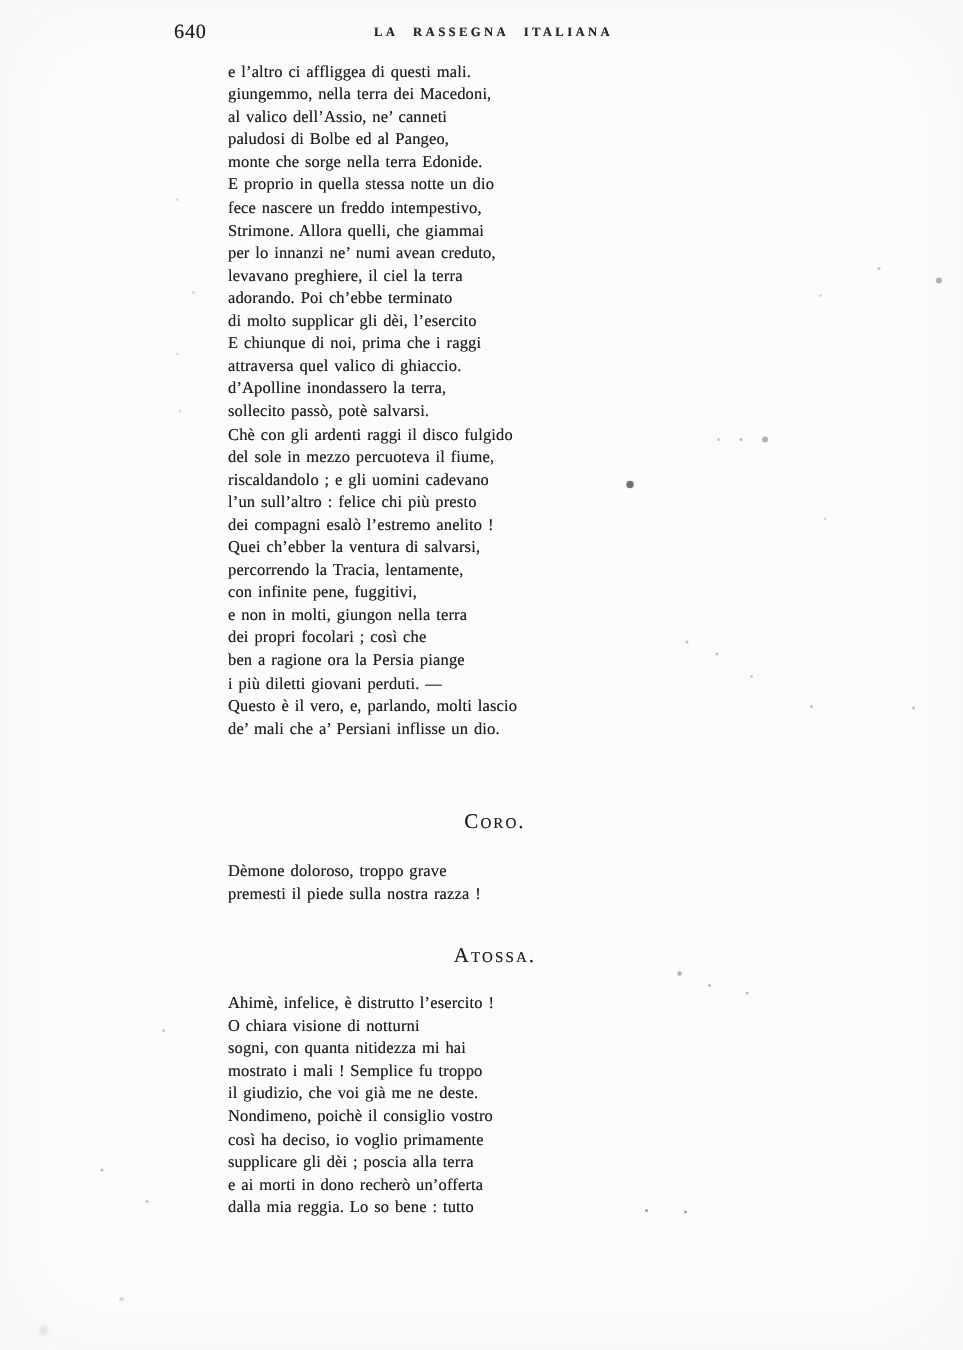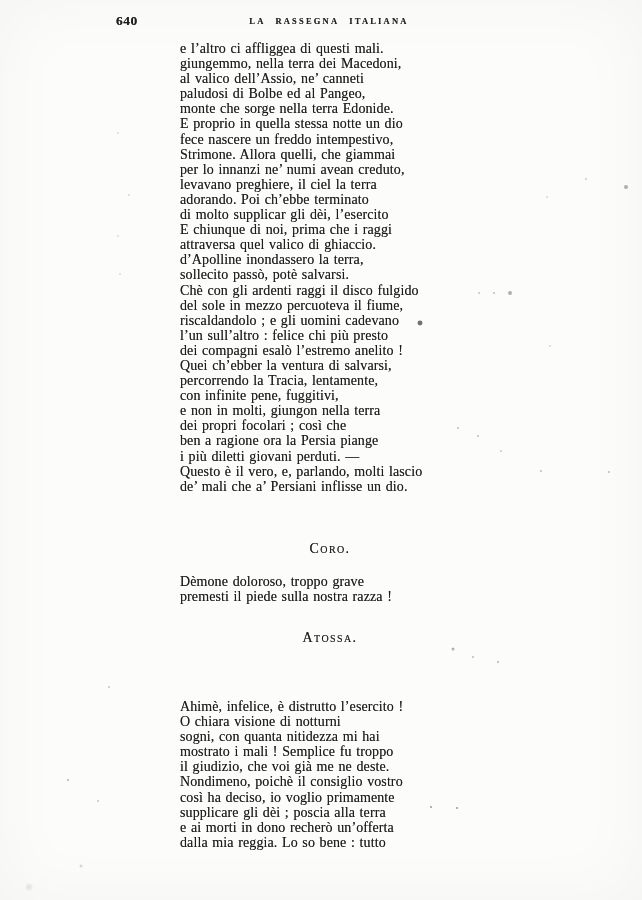--- a/index.html
+++ b/index.html
@@ -11,41 +11,41 @@
   .page {
     position: relative;
     width: 642px; height: 900px;
     background: #fcfcfa;
     box-shadow: inset 0 0 70px rgba(0,0,0,0.035);
     font-family: "Liberation Serif", serif;
     color: #1e1e1e;
   }
   .pagenum {
     position: absolute; left: 116px; top: 13px;
-    font-size: 13.5px; font-weight: bold; letter-spacing: 0.5px;
+    font-size: 13.5px; font-weight: normal; letter-spacing: 0.5px;
     text-shadow: 0 0 0.4px rgba(20,20,20,0.65);
   }
   .running-title {
     position: absolute; left: 0; top: 16px; width: 658px;
     text-align: center;
     font-size: 8.5px; font-weight: bold;
     letter-spacing: 2.2px; word-spacing: 6px;
     color: #242424;
     text-shadow: 0 0 0.3px rgba(20,20,20,0.5);
   }
   .poem {
-    position: absolute; left: 180px;
-    font-size: 14px; line-height: 15.1px;
+    position: absolute; left: 152px;
+    font-size: 11px; line-height: 15.1px;
     word-spacing: 1px; letter-spacing: 0.1px;
     white-space: nowrap;
     text-shadow: 0 0 0.35px rgba(20,20,20,0.6);
   }
   .block1 { top: 41px; }
   .block2 { top: 574px; }
-  .block3 { top: 662px; margin-top: 37px; }
+  .block3 { top: 662px; }
   .speaker {
     position: absolute; left: 0; width: 660px;
     text-align: center;
     font-variant: small-caps;
     font-size: 14px; letter-spacing: 1.4px;
     text-shadow: 0 0 0.35px rgba(20,20,20,0.6);
   }
   .coro { top: 541px; }
   .atossa { top: 630px; }
   .specks {

